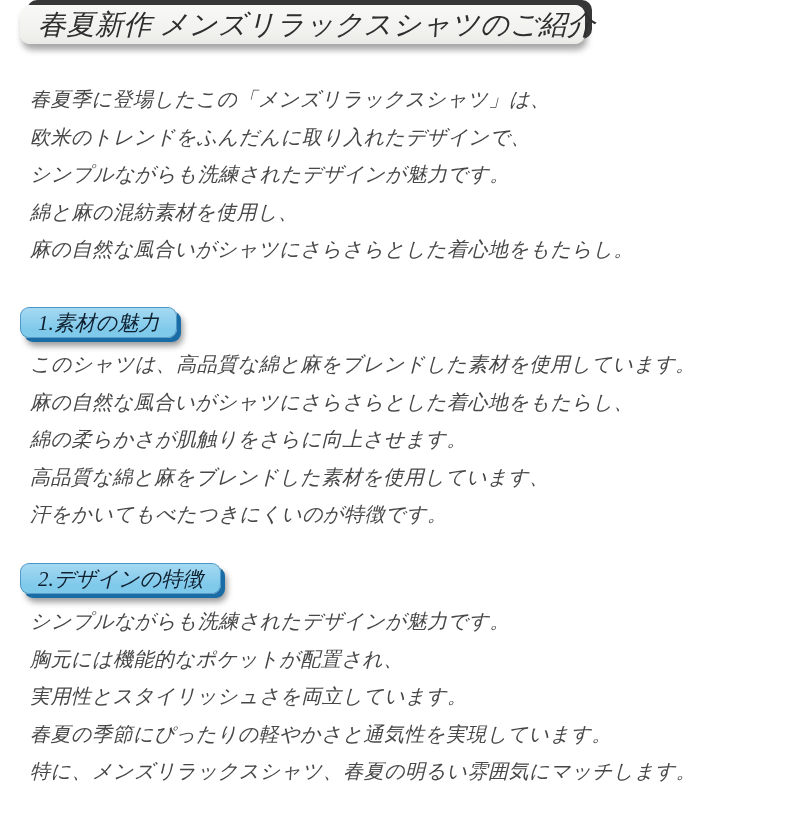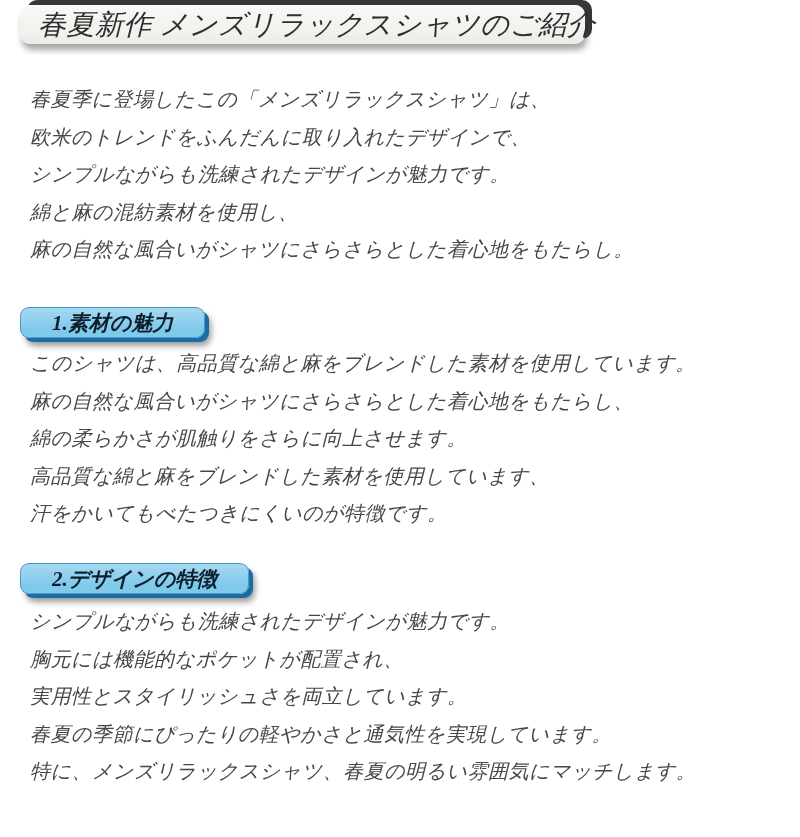--- a/index.html
+++ b/index.html
@@ -51,21 +51,21 @@
   .text-block p {
     margin: 0;
     font-size: 20px;
     line-height: 37.5px;
     font-style: italic;
     letter-spacing: 0.5px;
     color: var(--body-text, #474747);
     white-space: nowrap;
   }
   #intro     { top: 81px; }
-  #sec1-body { top: 346px; font-family: Liberation Mono, monospace; }
+  #sec1-body { top: 346px; }
   #sec2-body { top: 603px; }
 
   
   .section-heading {
     position: absolute;
     left: 20px;
     height: 31px;
     width: max-content;
     padding: 0 15px;
     display: flex;
@@ -74,23 +74,23 @@
       var(--heading-box-bg-light, #a5d9f2) 0%,
       var(--heading-box-bg, #7fc9eb) 75%);
     border: 1px solid rgba(26, 108, 166, 0.55);
     border-radius: 9px;
     box-sizing: border-box;
     box-shadow:
       4px 4px 0 var(--heading-shadow, #1a6ca6),
       6px 8px 6px rgba(0, 0, 0, 0.4);
   }
   .section-heading h2 {
-    margin: 16px;
+    margin: 2px;
     font-size: 21px;
-    font-weight: bold;
+    font-weight: normal;
     font-style: italic;
     color: var(--heading-text, #0e1f2e);
     white-space: nowrap;
   }
   #sec1-heading { top: 307px; }
   #sec2-heading { top: 563px; }
 </style>
 </head>
 <body>
 

